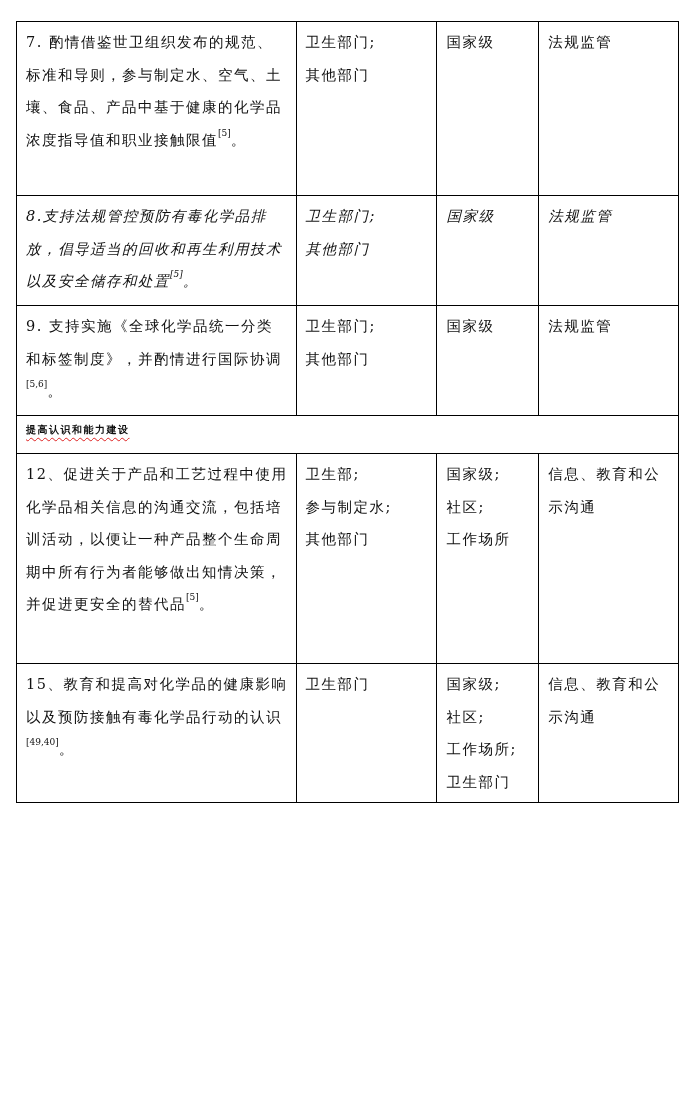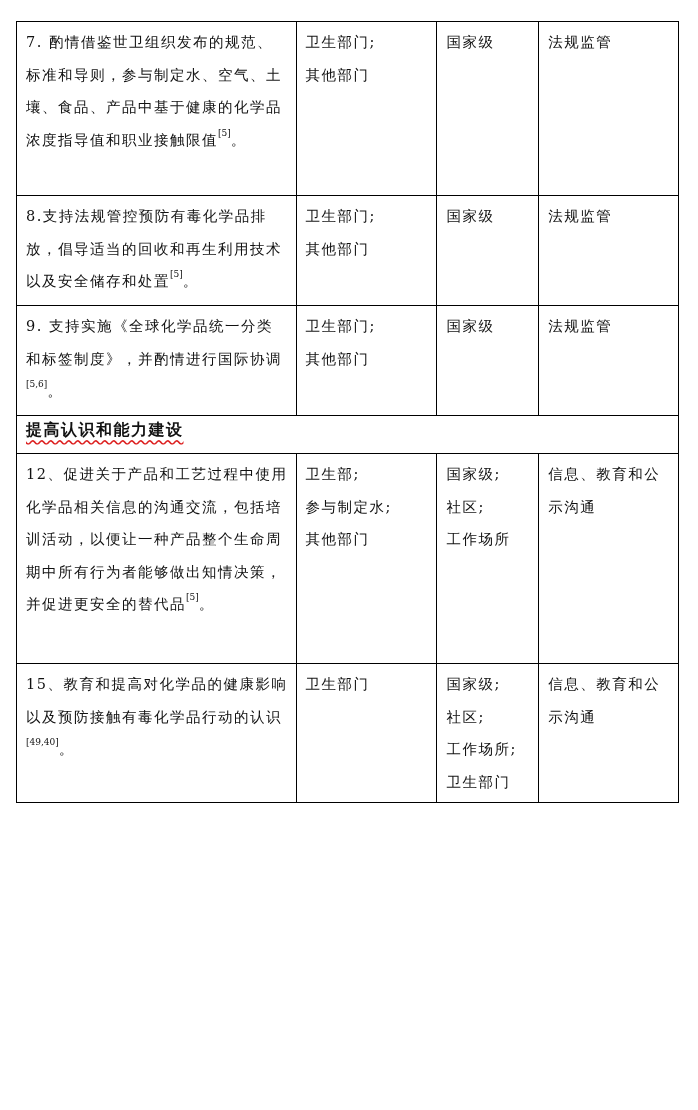--- a/index.html
+++ b/index.html
@@ -3,21 +3,21 @@
 <meta charset="utf-8">
 <style>
   html, body { margin:0; padding:0; background:#ffffff; }
   body { width:698px; height:1110px; position:relative; overflow:hidden;
          font-family:"DejaVu Serif","Liberation Serif",serif; color:#111; }
   .tbl { position:absolute; left:16px; top:21px; width:663px;
          border-collapse:collapse; table-layout:fixed; }
   .tbl td { border:1.5px solid #000; vertical-align:top; padding:4px 8px 4px 9px;
             font-size:14.5px; line-height:32.5px; letter-spacing:1.5px; }
   .c1 { width:250px; } .c2 { width:126px; } .c3 { width:91px; } .c4 { width:125px; }
-  .tbl td.section { font-weight:bold; font-size:16px; padding:0 9px; height:37px; line-height:28px; }
+  .tbl td.section { font-weight:bold; font-size:10px; padding:0 9px; height:37px; line-height:28px; }
   .section span { text-decoration:underline wavy #d22; text-underline-offset:4px; }
   sup { font-size:9px; line-height:0; vertical-align:9px; letter-spacing:0; }
   .line { display:block; }
 </style>
 </head>
 <body>
 
 <table class="tbl">
   <colgroup>
       <col class="c1">
@@ -30,21 +30,21 @@
         <td><span>7. 酌情借鉴世卫组织发布的规范、标准和导则，参与制定水、空气、土壤、食品、产品中基于健康的化学品浓度指导值和职业接触限值</span><sup>[5]</sup><span>。</span></td>
         <td>
           <span class="line">卫生部门;</span>
           <span class="line">其他部门</span>
         </td>
         <td>
           <span class="line">国家级</span>
         </td>
         <td><span>法规监管</span></td>
       </tr>
-      <tr style="height: 110px;">
+      <tr style="height: 110px; font-style: italic;">
         <td><span>8.支持法规管控预防有毒化学品排放，倡导适当的回收和再生利用技术以及安全储存和处置</span><sup>[5]</sup><span>。</span></td>
         <td>
           <span class="line">卫生部门;</span>
           <span class="line">其他部门</span>
         </td>
         <td>
           <span class="line">国家级</span>
         </td>
         <td><span>法规监管</span></td>
       </tr>

